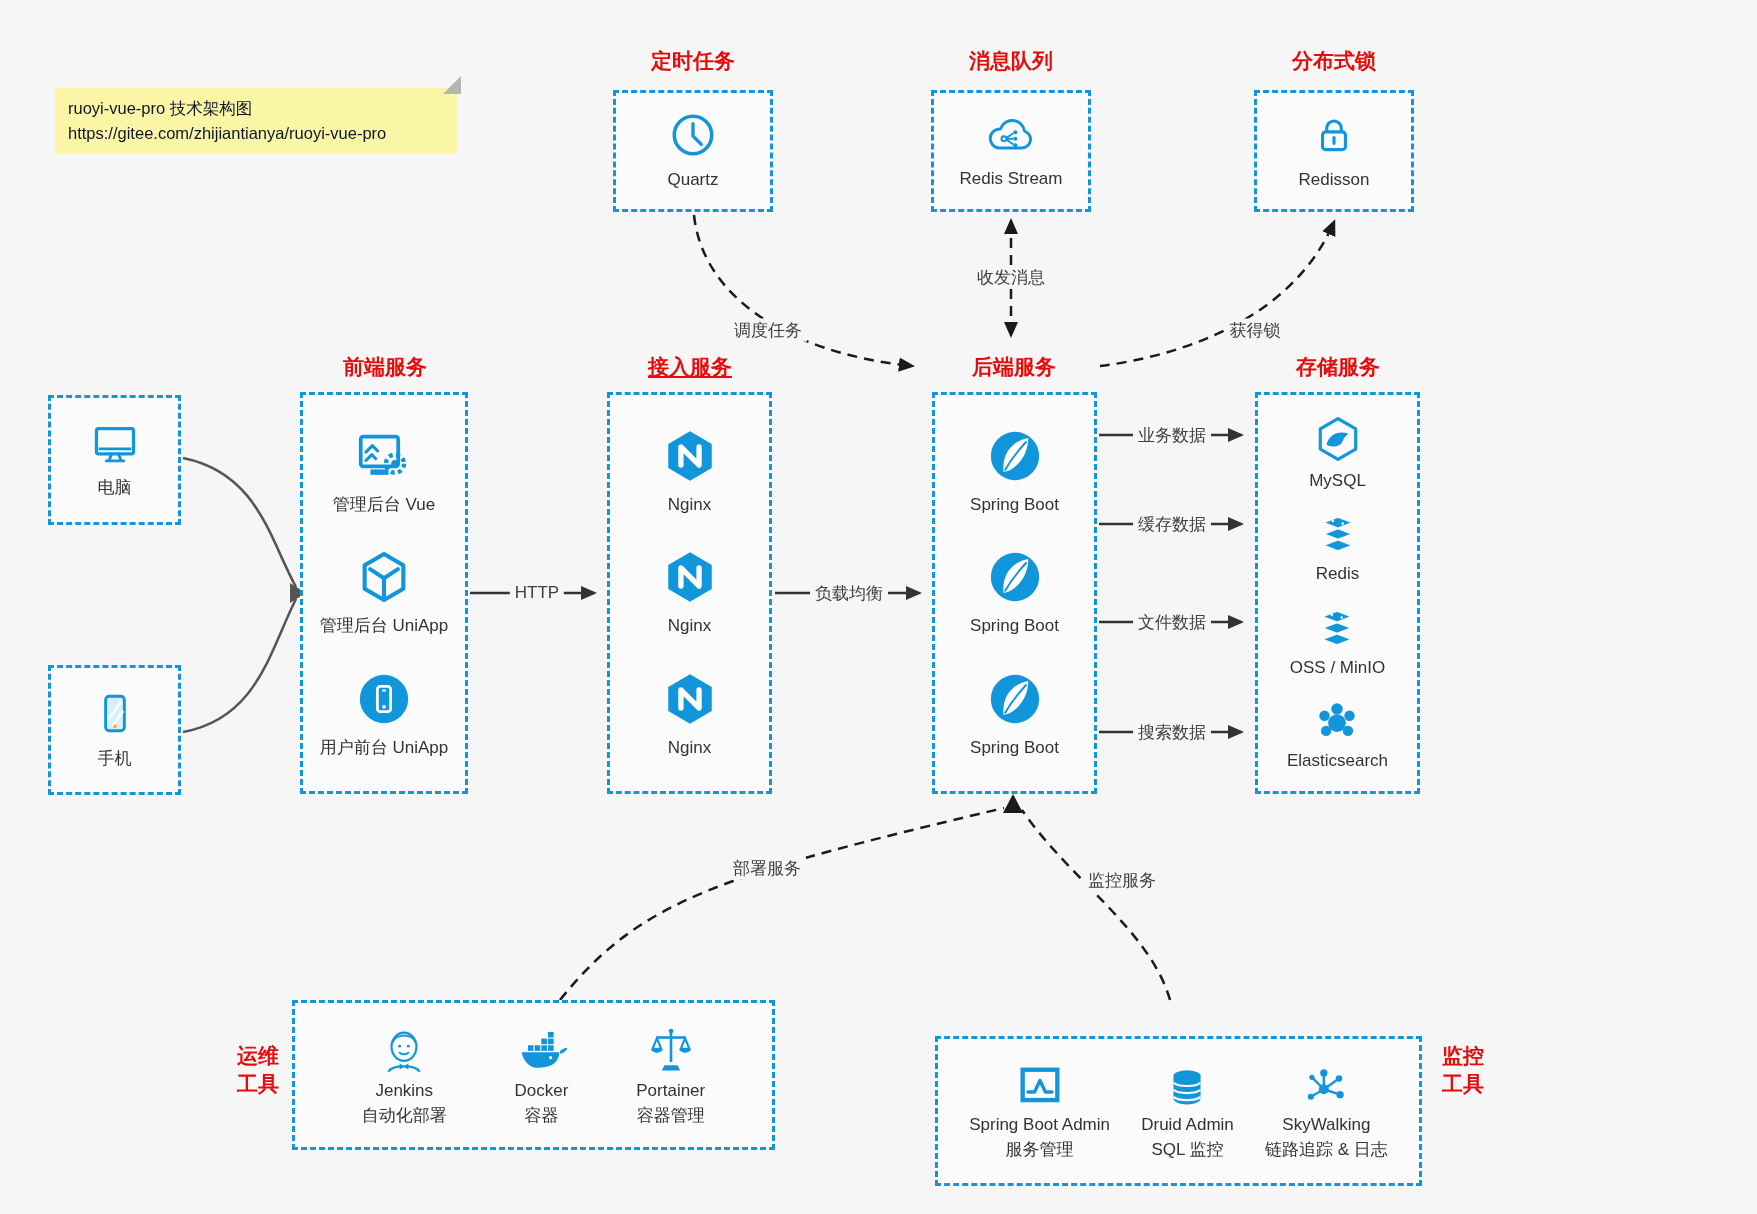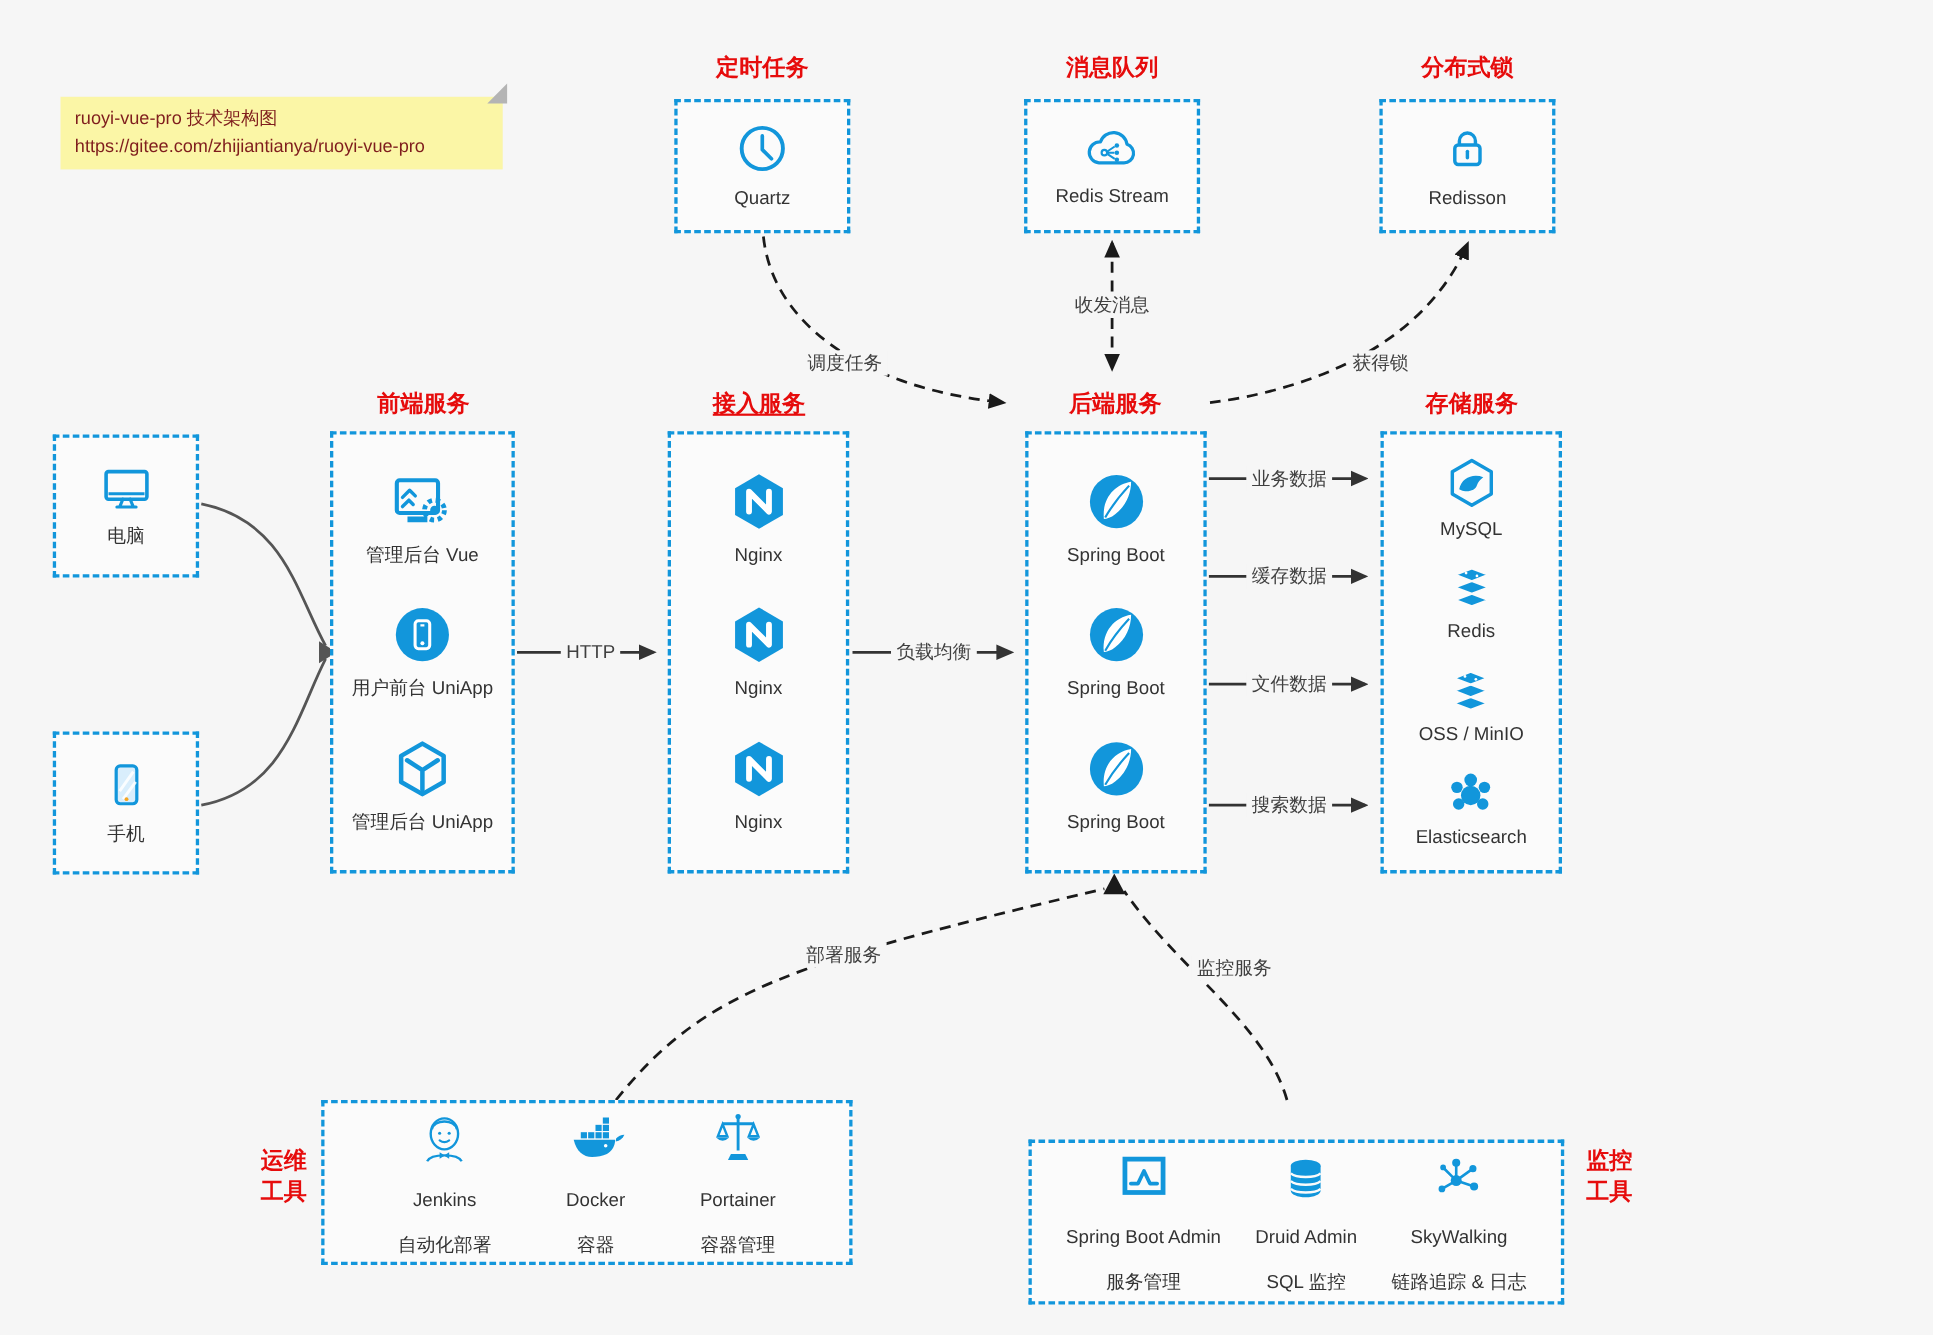--- a/index.html
+++ b/index.html
@@ -3,27 +3,27 @@
 <meta charset="utf-8">
 <style>
   html,body{margin:0;padding:0;background:#f6f6f6;font-family:"Liberation Sans","DejaVu Sans",sans-serif;}
   .stage{position:relative;width:1757px;height:1214px;background:#f6f6f6;overflow:hidden;}
   .wires{position:absolute;left:0;top:0;z-index:1;}
   .box{position:absolute;border:3px dashed #1296db;background:#fbfbfb;box-sizing:border-box;z-index:2;}
   .single{display:flex;align-items:center;justify-content:center;}
   .col{display:flex;flex-direction:column;justify-content:space-evenly;align-items:center;}
   .row{display:flex;flex-direction:row;justify-content:space-evenly;align-items:center;}
   .node{display:flex;flex-direction:column;align-items:center;gap:9px;}
-  .bnode{display:flex;flex-direction:column;align-items:center;gap:20px;}
+  .bnode{display:flex;flex-direction:column;align-items:center;gap:4px;}
   .nlabel{font-size:17px;color:#333;white-space:nowrap;text-align:center;line-height:1.3;}
   .nsub{font-size:17px;color:#333;white-space:nowrap;text-align:center;line-height:1.2;}
   .gtitle{position:absolute;transform:translateX(-50%);color:#e60c0c;font-size:21px;font-weight:bold;z-index:3;white-space:nowrap;}
   .side-title{position:absolute;color:#e60c0c;font-size:21px;font-weight:bold;line-height:28px;text-align:center;z-index:3;}
   .elabel{position:absolute;transform:translate(-50%,-50%);font-size:17px;color:#404040;background:#f6f6f6;padding:0 5px;z-index:3;white-space:nowrap;}
-  .note{position:absolute;left:55px;top:88px;width:402px;box-sizing:border-box;background:#fbf6a6;color:#7f1d1d;
+  .note{position:absolute;left:55px;top:88px;width:402px;box-sizing:border-box;background:#fbf6a6;color:#0f172a;
         font-size:16.5px;line-height:25px;padding:8px 13px;z-index:3;}
   .note::after{content:"";position:absolute;right:-4px;top:-12px;width:0;height:0;
         border-left:18px solid transparent;border-bottom:18px solid #b4b4b4;}
   svg.ic{display:block;}
 </style>
 </head>
 <body>
 
 <div class="stage">
 
@@ -138,33 +138,33 @@
         <rect x="6" y="7" width="29" height="23" rx="2" fill="none" stroke="#1296db" stroke-width="2.9"></rect>
         <path d="M10 19 L15 14 L19 18 M10 25.5 L14.5 21 L17.5 24" fill="none" stroke="#1296db" stroke-width="2.4" stroke-linecap="round" stroke-linejoin="round"></path>
         <circle cx="32.5" cy="28" r="7" fill="none" stroke="#1296db" stroke-width="3.4" stroke-dasharray="3 2.6"></circle>
         <circle cx="32.5" cy="28" r="3" fill="#1296db"></circle>
         <path d="M13.5 34.5 H27.5" stroke="#1296db" stroke-width="4.2" fill="none"></path>
       </svg>
       <div class="nlabel">管理后台 Vue</div>
     </div>
     <div class="node">
       <svg class="ic" width="58" height="58" viewBox="0 0 48 48">
+        <path d="M24 5 L40 14.2 V33.8 L24 43 L8 33.8 V14.2 Z" fill="none" stroke="#1296db" stroke-width="3.4" stroke-linejoin="round"></path>
+        <path d="M24 25 L12.5 17.5 M24 25 L35.5 17.5 M24 25 V40" fill="none" stroke="#1296db" stroke-width="3.4" stroke-linecap="round"></path>
+      </svg>
+      <div class="nlabel">管理后台 UniApp</div>
+    </div>
+    <div class="node">
+      <svg class="ic" width="58" height="58" viewBox="0 0 48 48">
         <circle cx="24" cy="24" r="20" fill="#1296db"></circle>
         <rect x="18.5" y="13.5" width="11" height="21" rx="2.5" fill="none" stroke="#fff" stroke-width="2.3"></rect>
         <path d="M22.5 17 H25.5" stroke="#fff" stroke-width="1.7"></path>
         <circle cx="24" cy="30.5" r="1.5" fill="#fff"></circle>
       </svg>
       <div class="nlabel">用户前台 UniApp</div>
-    </div>
-    <div class="node">
-      <svg class="ic" width="58" height="58" viewBox="0 0 48 48">
-        <path d="M24 5 L40 14.2 V33.8 L24 43 L8 33.8 V14.2 Z" fill="none" stroke="#1296db" stroke-width="3.4" stroke-linejoin="round"></path>
-        <path d="M24 25 L12.5 17.5 M24 25 L35.5 17.5 M24 25 V40" fill="none" stroke="#1296db" stroke-width="3.4" stroke-linecap="round"></path>
-      </svg>
-      <div class="nlabel">管理后台 UniApp</div>
     </div>
   </div>
 
   <div class="box col" style="left:607px;top:392px;width:165px;height:402px;">
     <div class="node">
       <svg class="ic" width="58" height="58" viewBox="0 0 48 48">
         <path d="M24 3.5 L42 14 V34 L24 44.5 L6 34 V14 Z" fill="#1296db"></path>
         <path d="M16.5 31.5 V16.5 L31.5 31.5 V16.5" fill="none" stroke="#fff" stroke-width="4.4" stroke-linecap="round" stroke-linejoin="round"></path>
       </svg>
       <div class="nlabel">Nginx</div>

